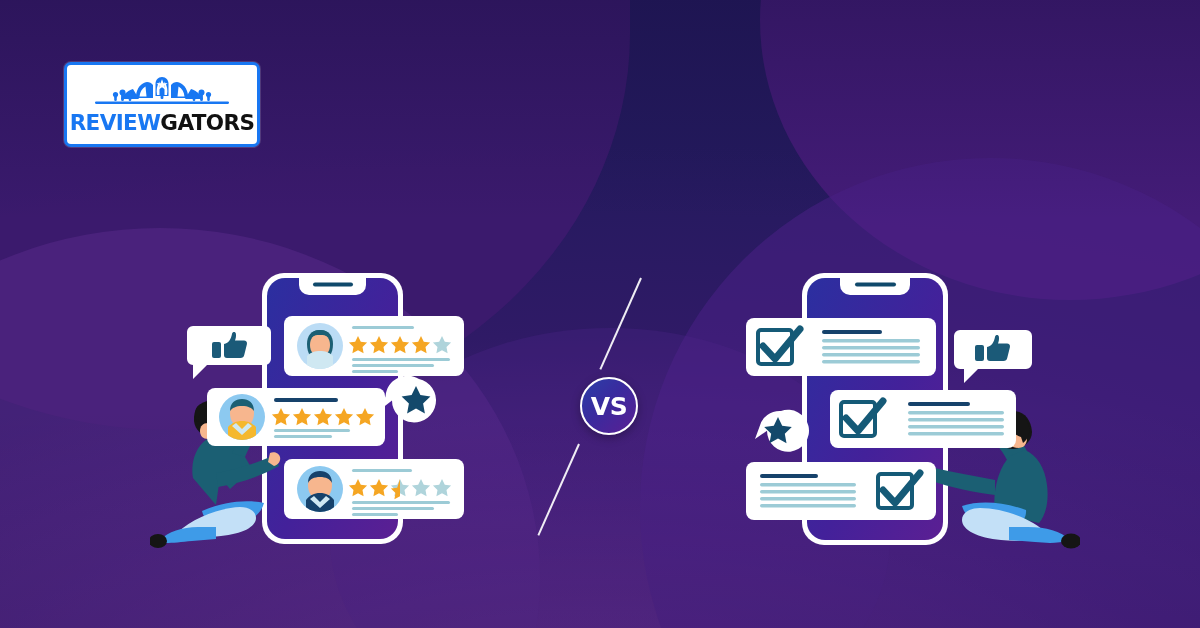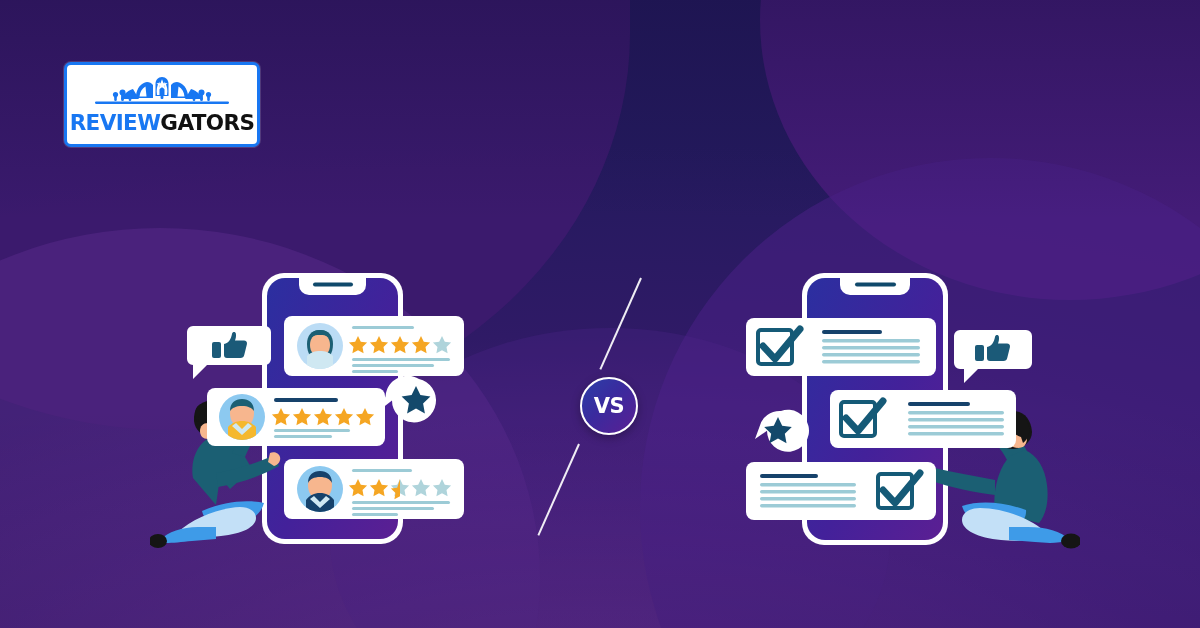--- a/index.html
+++ b/index.html
@@ -99,21 +99,21 @@
     position:absolute; left:580px; top:377px;
     width:58px; height:58px; border-radius:50%;
     background:linear-gradient(135deg,#2b3fa8 0%,#3a2a9e 45%,#5b1f93 100%);
     border:2px solid #ffffff;
     display:flex; align-items:center; justify-content:center;
     box-shadow:0 3px 10px rgba(0,0,0,.28);
     pointer-events:auto;
   }
   #vs-text {
     color:#ffffff; font-family:"DejaVu Sans", sans-serif;
-    font-weight:bold; font-size:21px; letter-spacing:-0.5px;
+    font-weight:bold; font-size:25px; letter-spacing:-0.5px;
   }
   .vs-line { position:absolute; width:2px; background:#ffffff; opacity:.92; }
   #vs-line-top    { left:640px; top:278px;  height:100px; transform:rotate(24deg); transform-origin:top center; }
   #vs-line-bottom { left:578px; top:444px;  height:100px; transform:rotate(24deg); transform-origin:top center; }
 
   
   .illus { position:absolute; }
   #illus-left  { left:150px; top:268px; width:340px; height:300px; }
   #illus-right { left:730px; top:268px; width:350px; height:300px; }
 </style>

